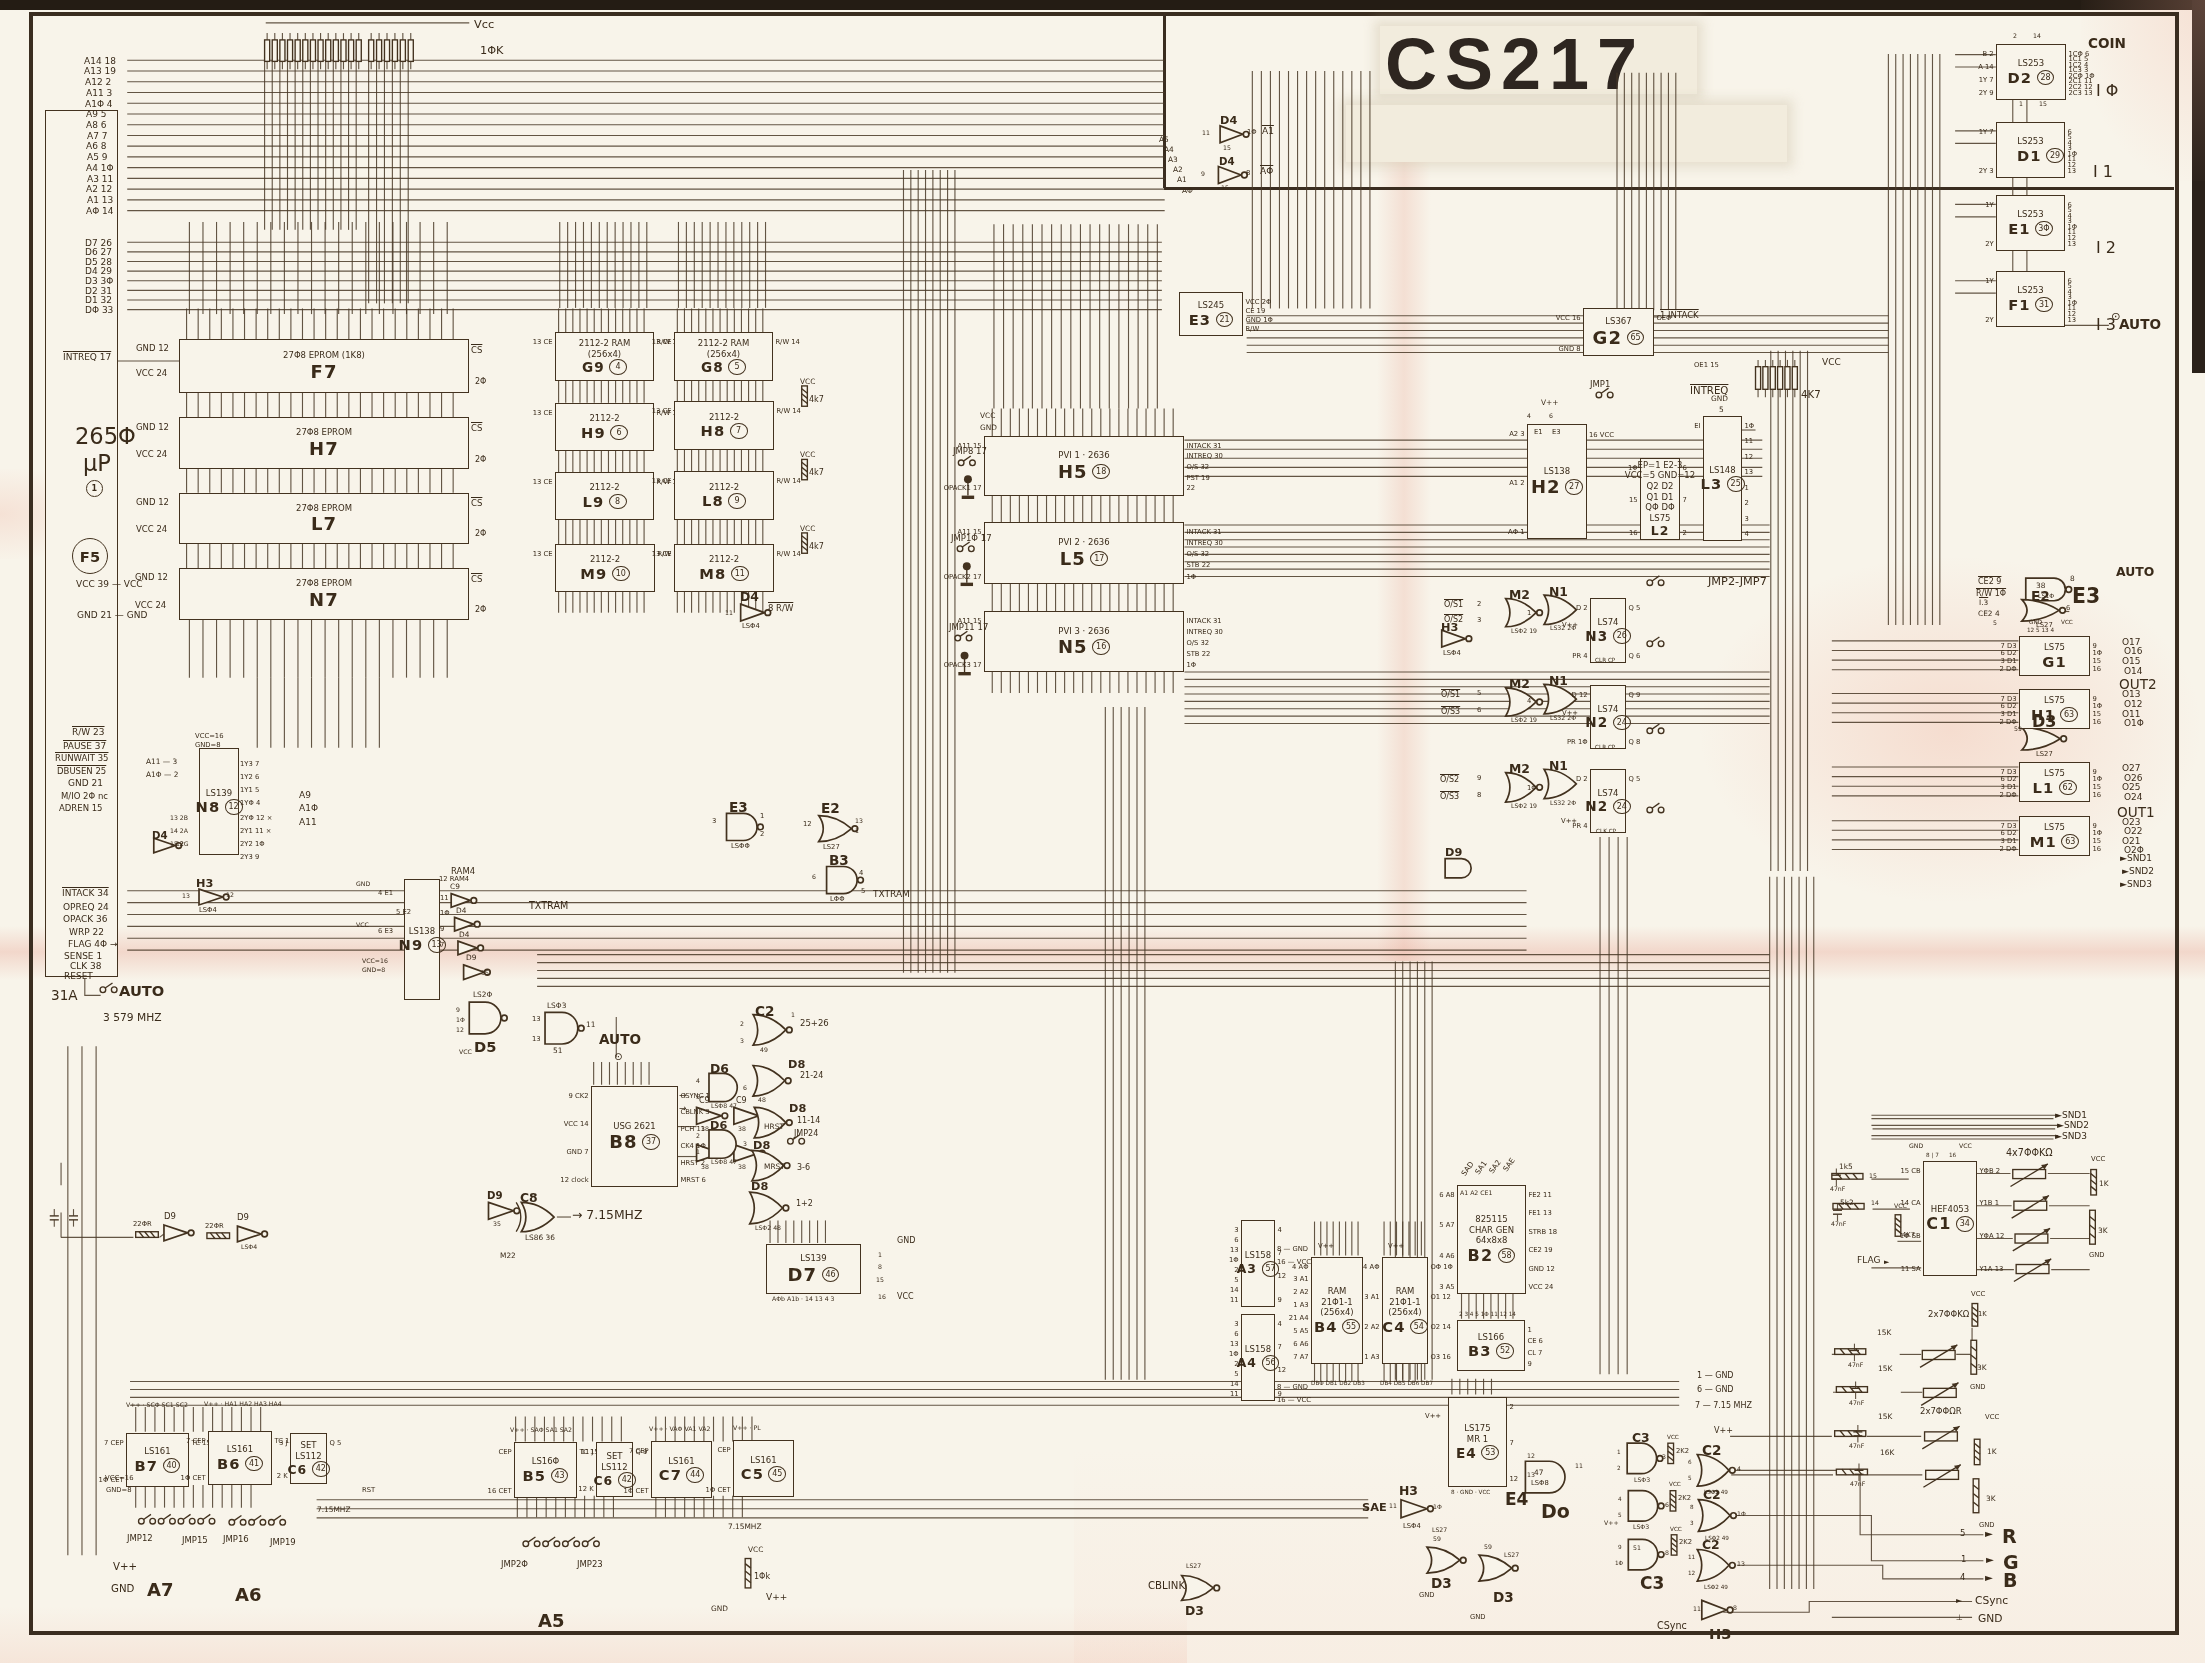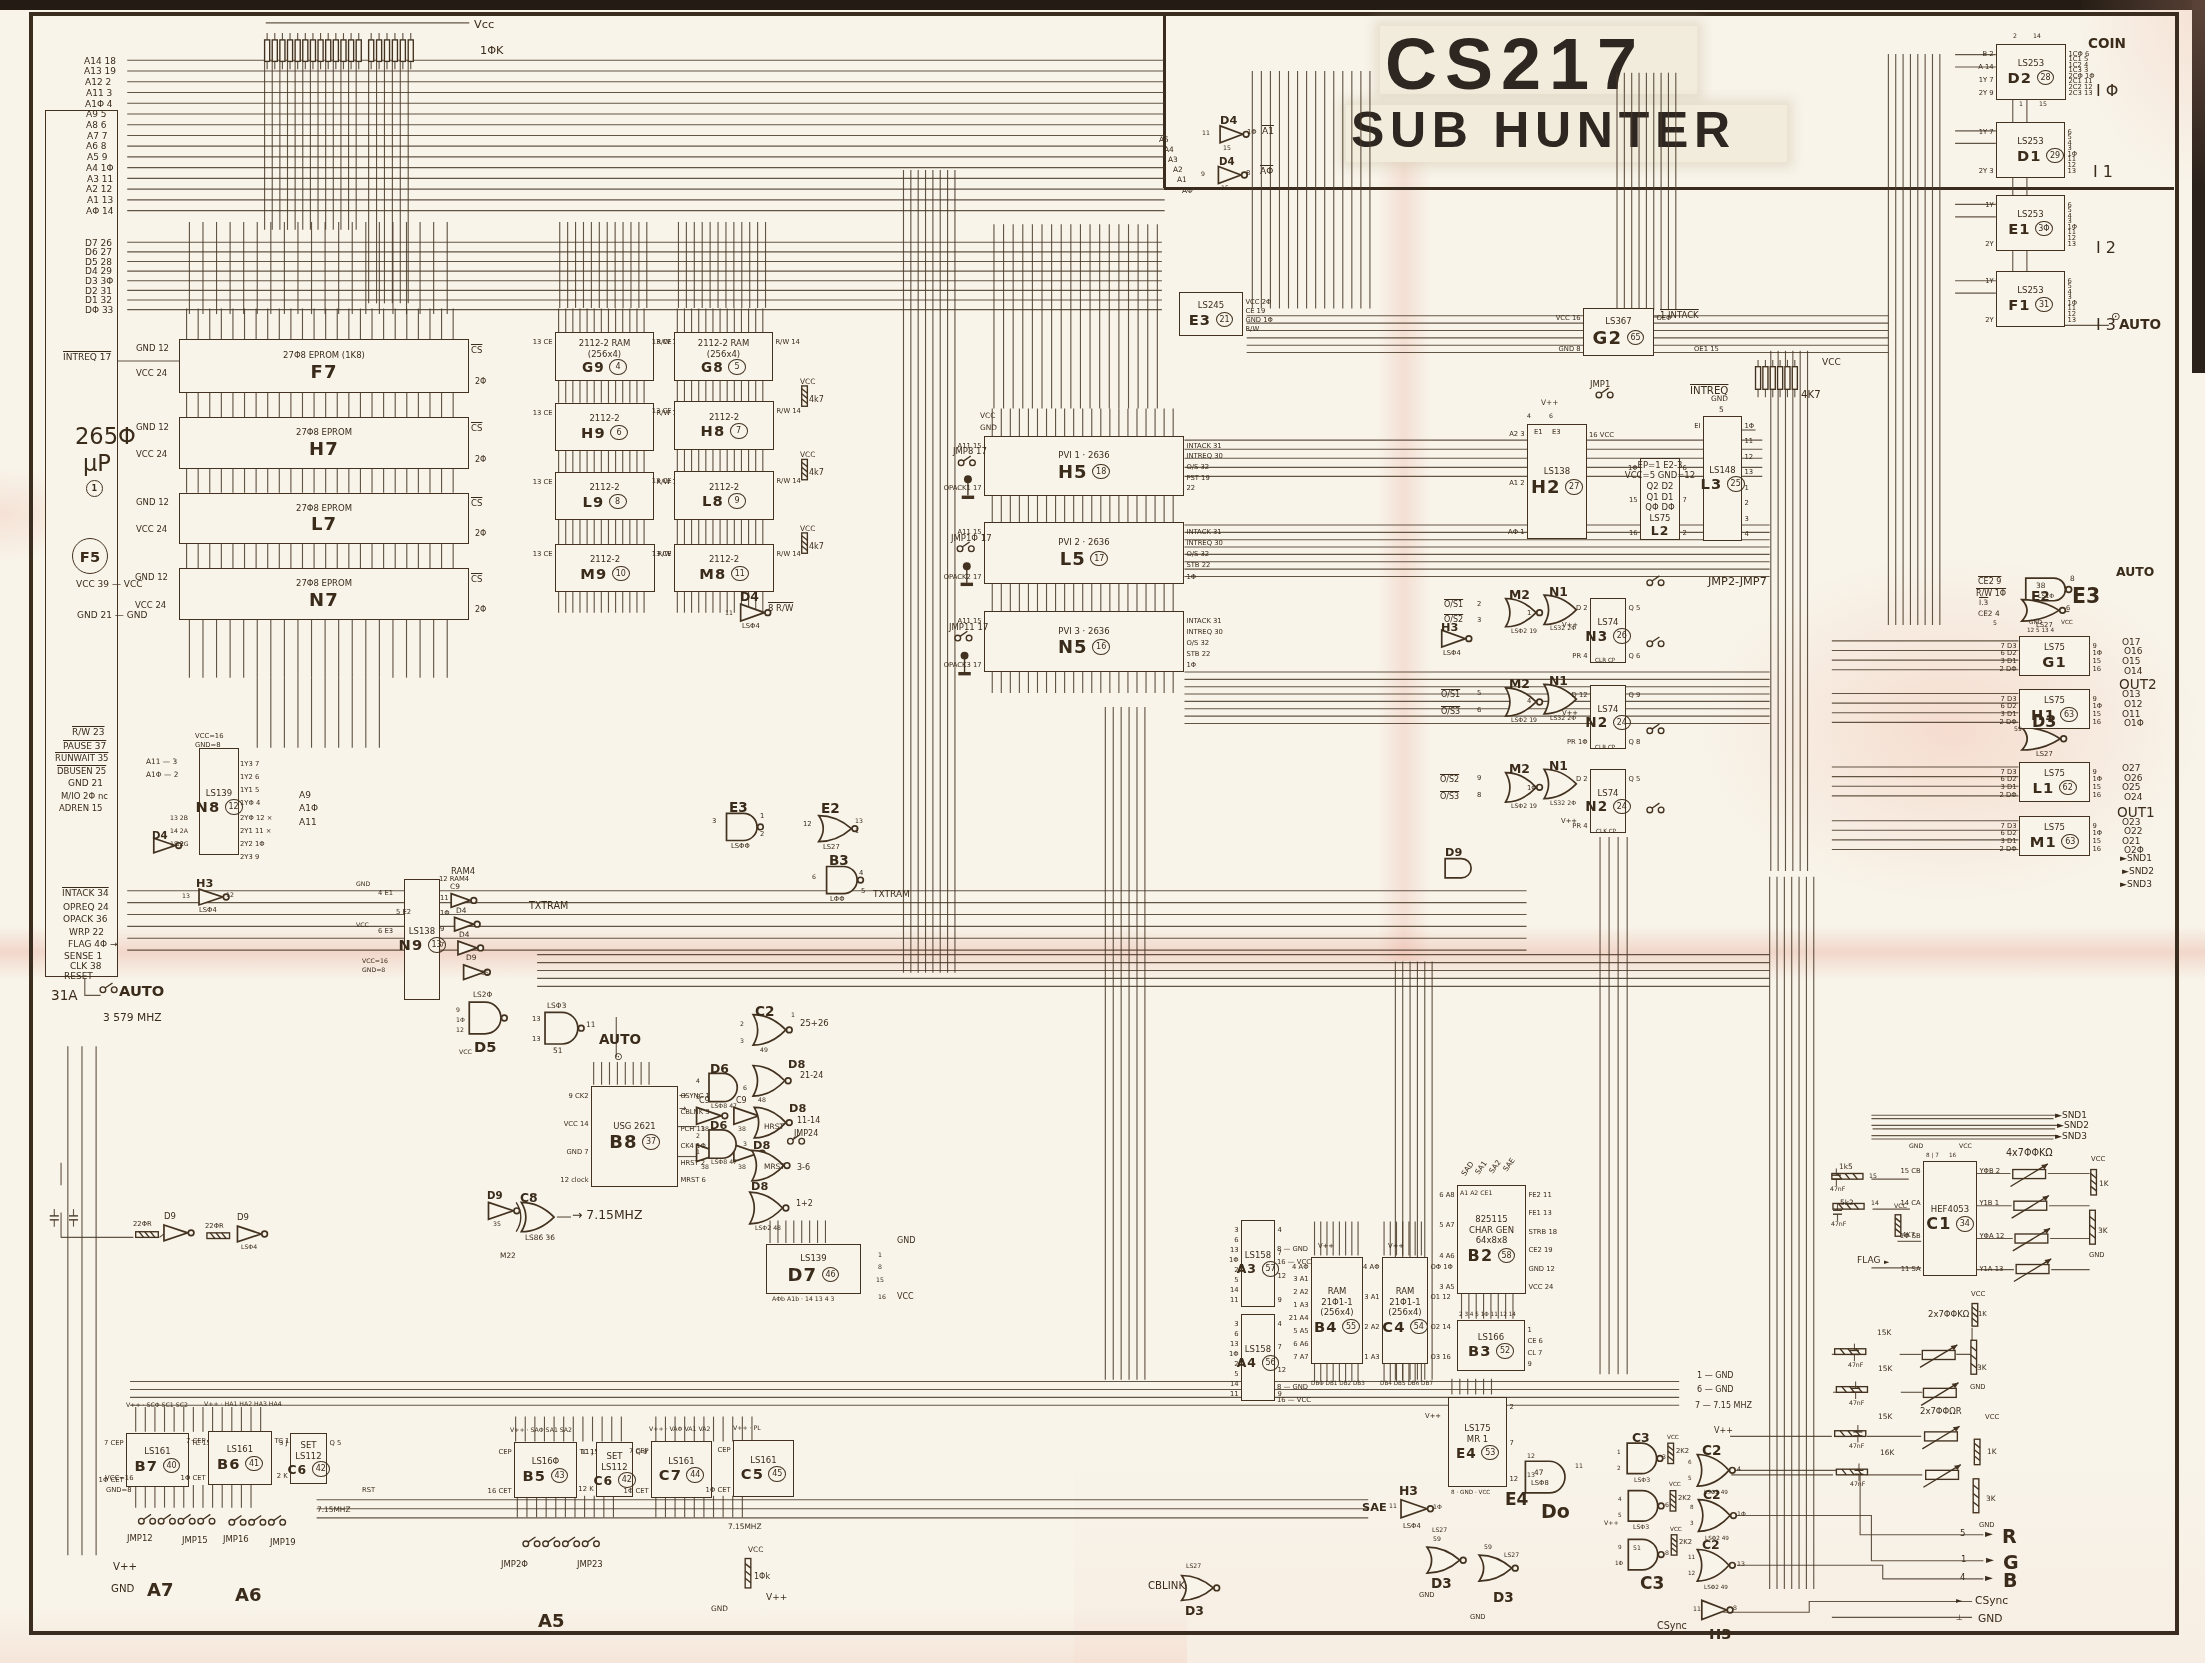--- a/index.html
+++ b/index.html
@@ -62,21 +62,20 @@
   <div class="fold f4"></div>
   <div class="fold f5"></div>
   <div class="fold f6"></div>
   <div class="fold f7"></div>
   <div class="frame"></div>
   <div class="titlesep-h"></div>
   <div class="titlesep-v"></div>
   <div class="tstrip" style="left:1380px;top:26px;width:317px;height:68px;"></div>
   <div class="tstrip" style="left:1346px;top:105px;width:441px;height:57px;"></div>
   <div id="title-main">CS217</div>
-  <div id="title-sub">SUB HUNTER</div>
   <svg id="wires" width="2205" height="1664" viewBox="0 0 3900 2942">
       <line x1="470" y1="40" x2="830" y2="40" class="w"></line>
       <line x1="468" y1="106" x2="468" y2="406" class="w"></line>
       <line x1="481.5" y1="106" x2="481.5" y2="406" class="w"></line>
       <line x1="495" y1="106" x2="495" y2="406" class="w"></line>
       <line x1="508.5" y1="106" x2="508.5" y2="406" class="w"></line>
       <line x1="522" y1="106" x2="522" y2="406" class="w"></line>
       <line x1="535.5" y1="106" x2="535.5" y2="406" class="w"></line>
       <line x1="549" y1="106" x2="549" y2="406" class="w"></line>
       <line x1="562.5" y1="106" x2="562.5" y2="406" class="w"></line>
@@ -1384,21 +1383,21 @@
     </div>
     <div class="chip" style="left: 1583px; top: 308px; width: 69px; height: 46px;">
       <div class="sub">LS367</div>
       <div class="refrow">
         <span class="ref">G2</span>
         <span class="circ">65</span>
       </div>
       <span class="pin l" style="top: 4.5px;">VCC 16</span>
       <span class="pin l" style="top: 36px;">GND 8</span>
       <span class="pin r" style="top: 4.5px;">OEΦ</span>
-      <span class="pin r" style="top: 36px; margin-left: 41px;">OE1 15</span>
+      <span class="pin r" style="top: 52px; margin-left: 41px;">OE1 15</span>
     </div>
     <div class="chip" style="left: 1527px; top: 424px; width: 58px; height: 113px;">
       <div class="sub">LS138</div>
       <div class="refrow">
         <span class="ref">H2</span>
         <span class="circ">27</span>
       </div>
       <span class="pin l" style="top: 4.5px;">A2 3</span>
       <span class="pin l" style="top: 54px;">A1 2</span>
       <span class="pin l" style="top: 103px;">AΦ 1</span>

